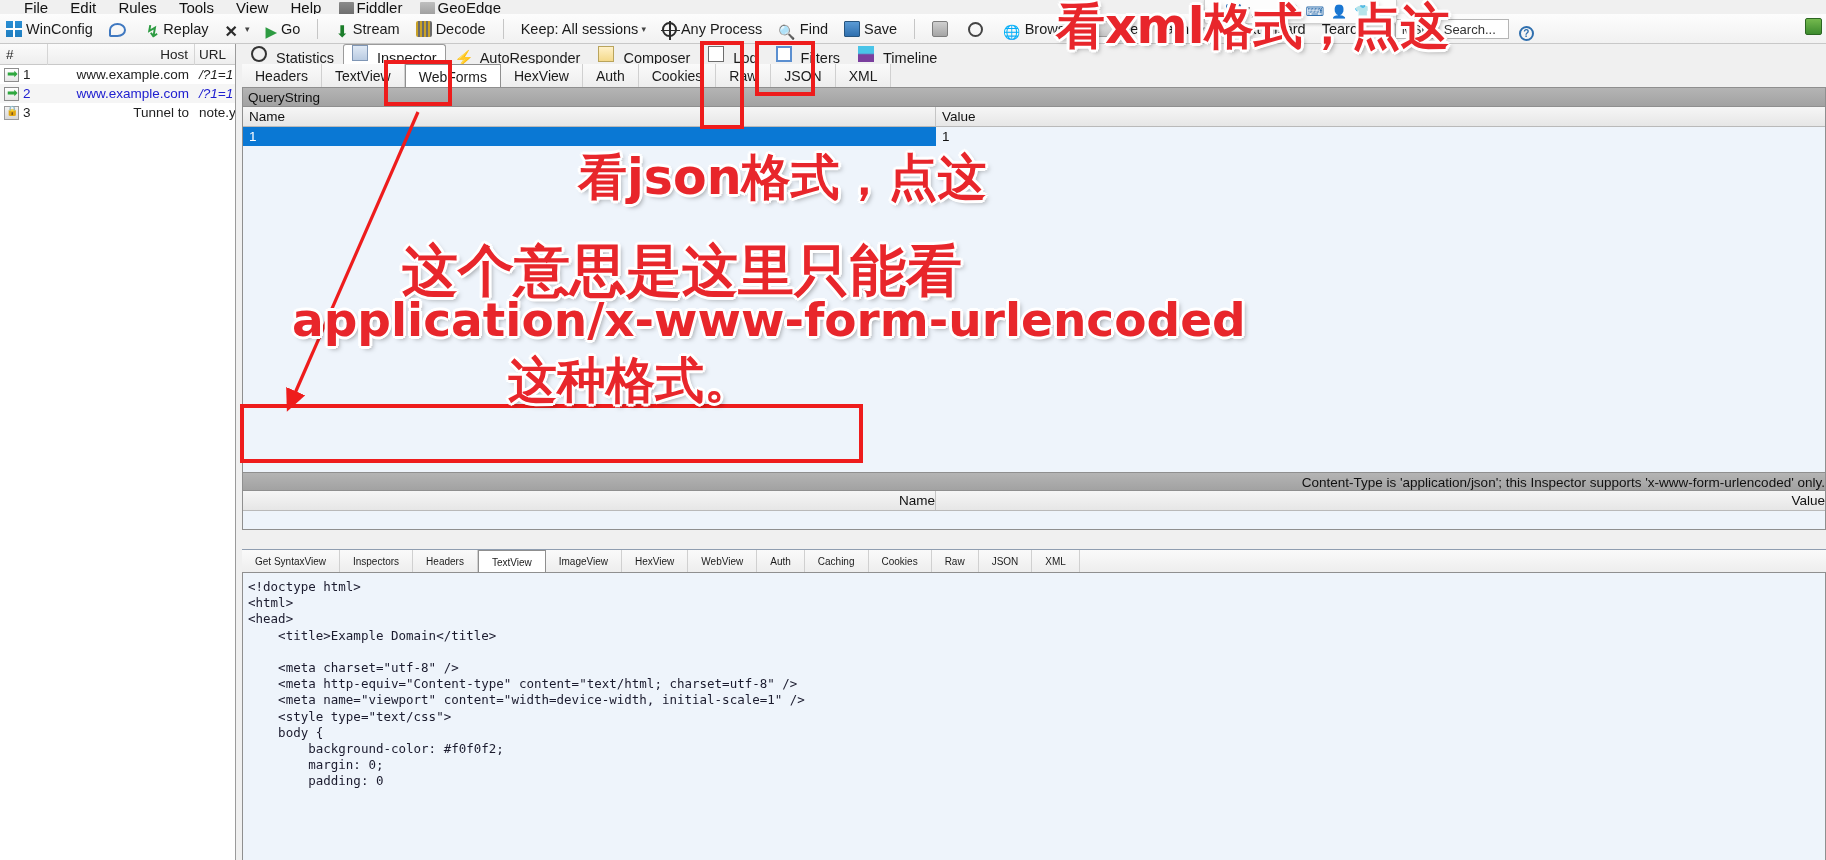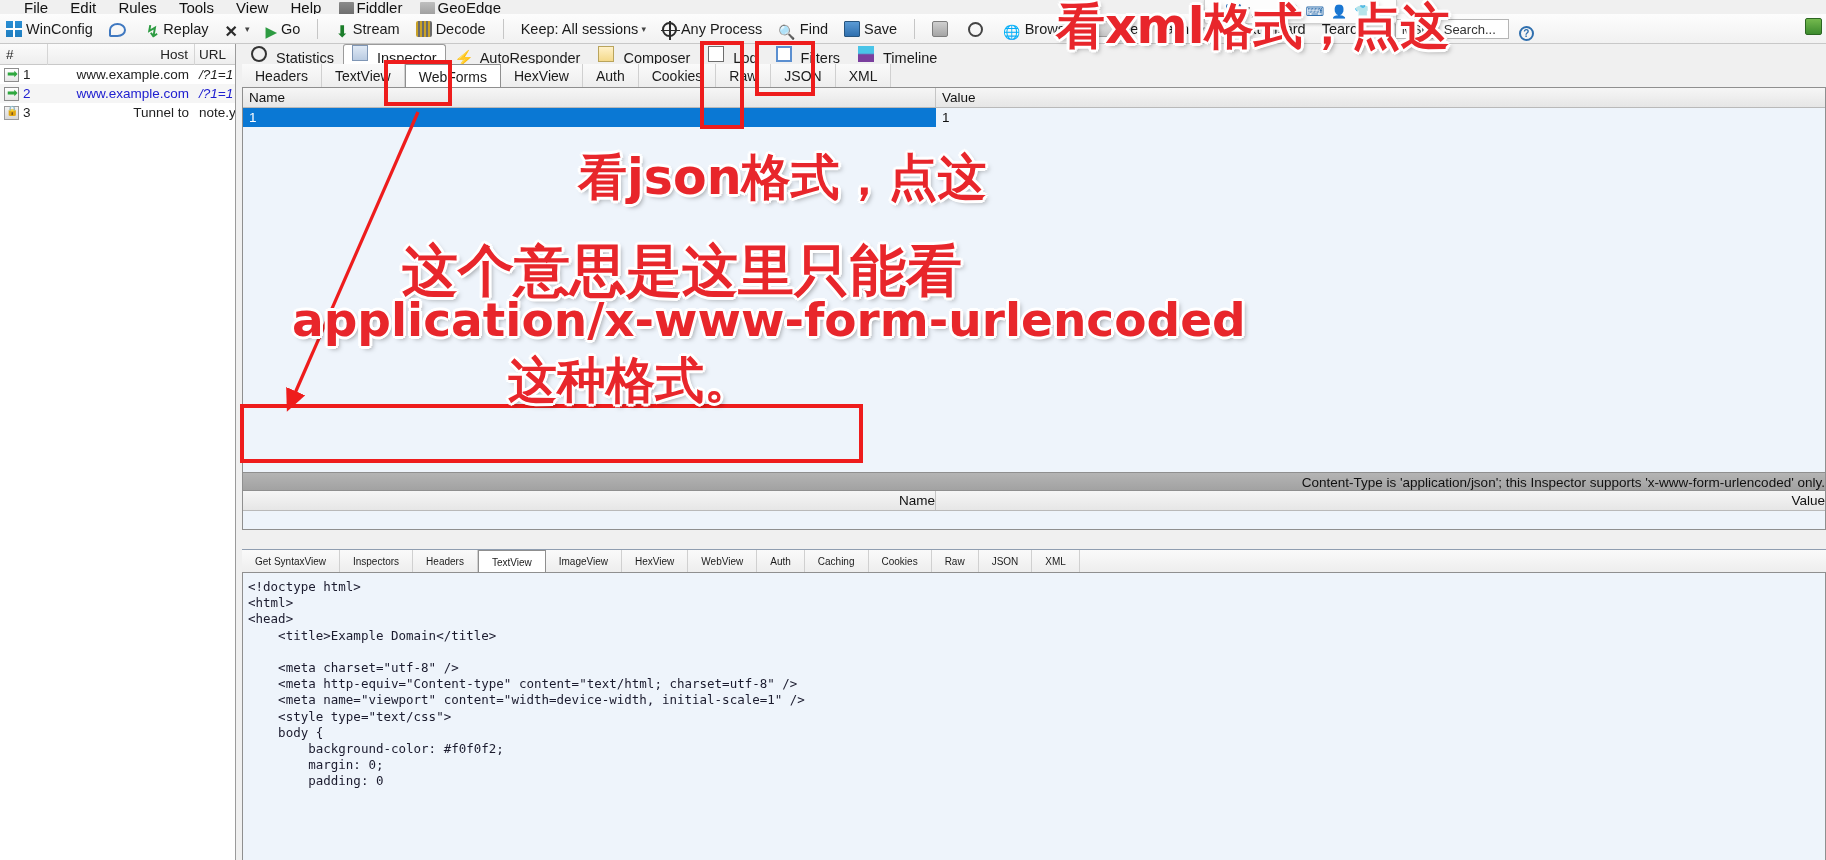--- a/index.html
+++ b/index.html
@@ -452,20 +452,21 @@
       <div class="stab active">WebForms</div>
       <div class="stab">HexView</div>
       <div class="stab">Auth</div>
       <div class="stab">Cookies</div>
       <div class="stab">Raw</div>
       <div class="stab">JSON</div>
       <div class="stab">XML</div>
     </div>
 
     <div class="req-panel">
+      <div class="qs-title">QueryString</div>
       <div class="grid-head">
         <div class="gh-name">Name</div>
         <div class="gh-val">Value</div>
       </div>
       <div class="grid-row sel">
         <div class="gr-name">1</div>
         <div class="gr-val">1</div>
       </div>
 
       <div class="body-area">

